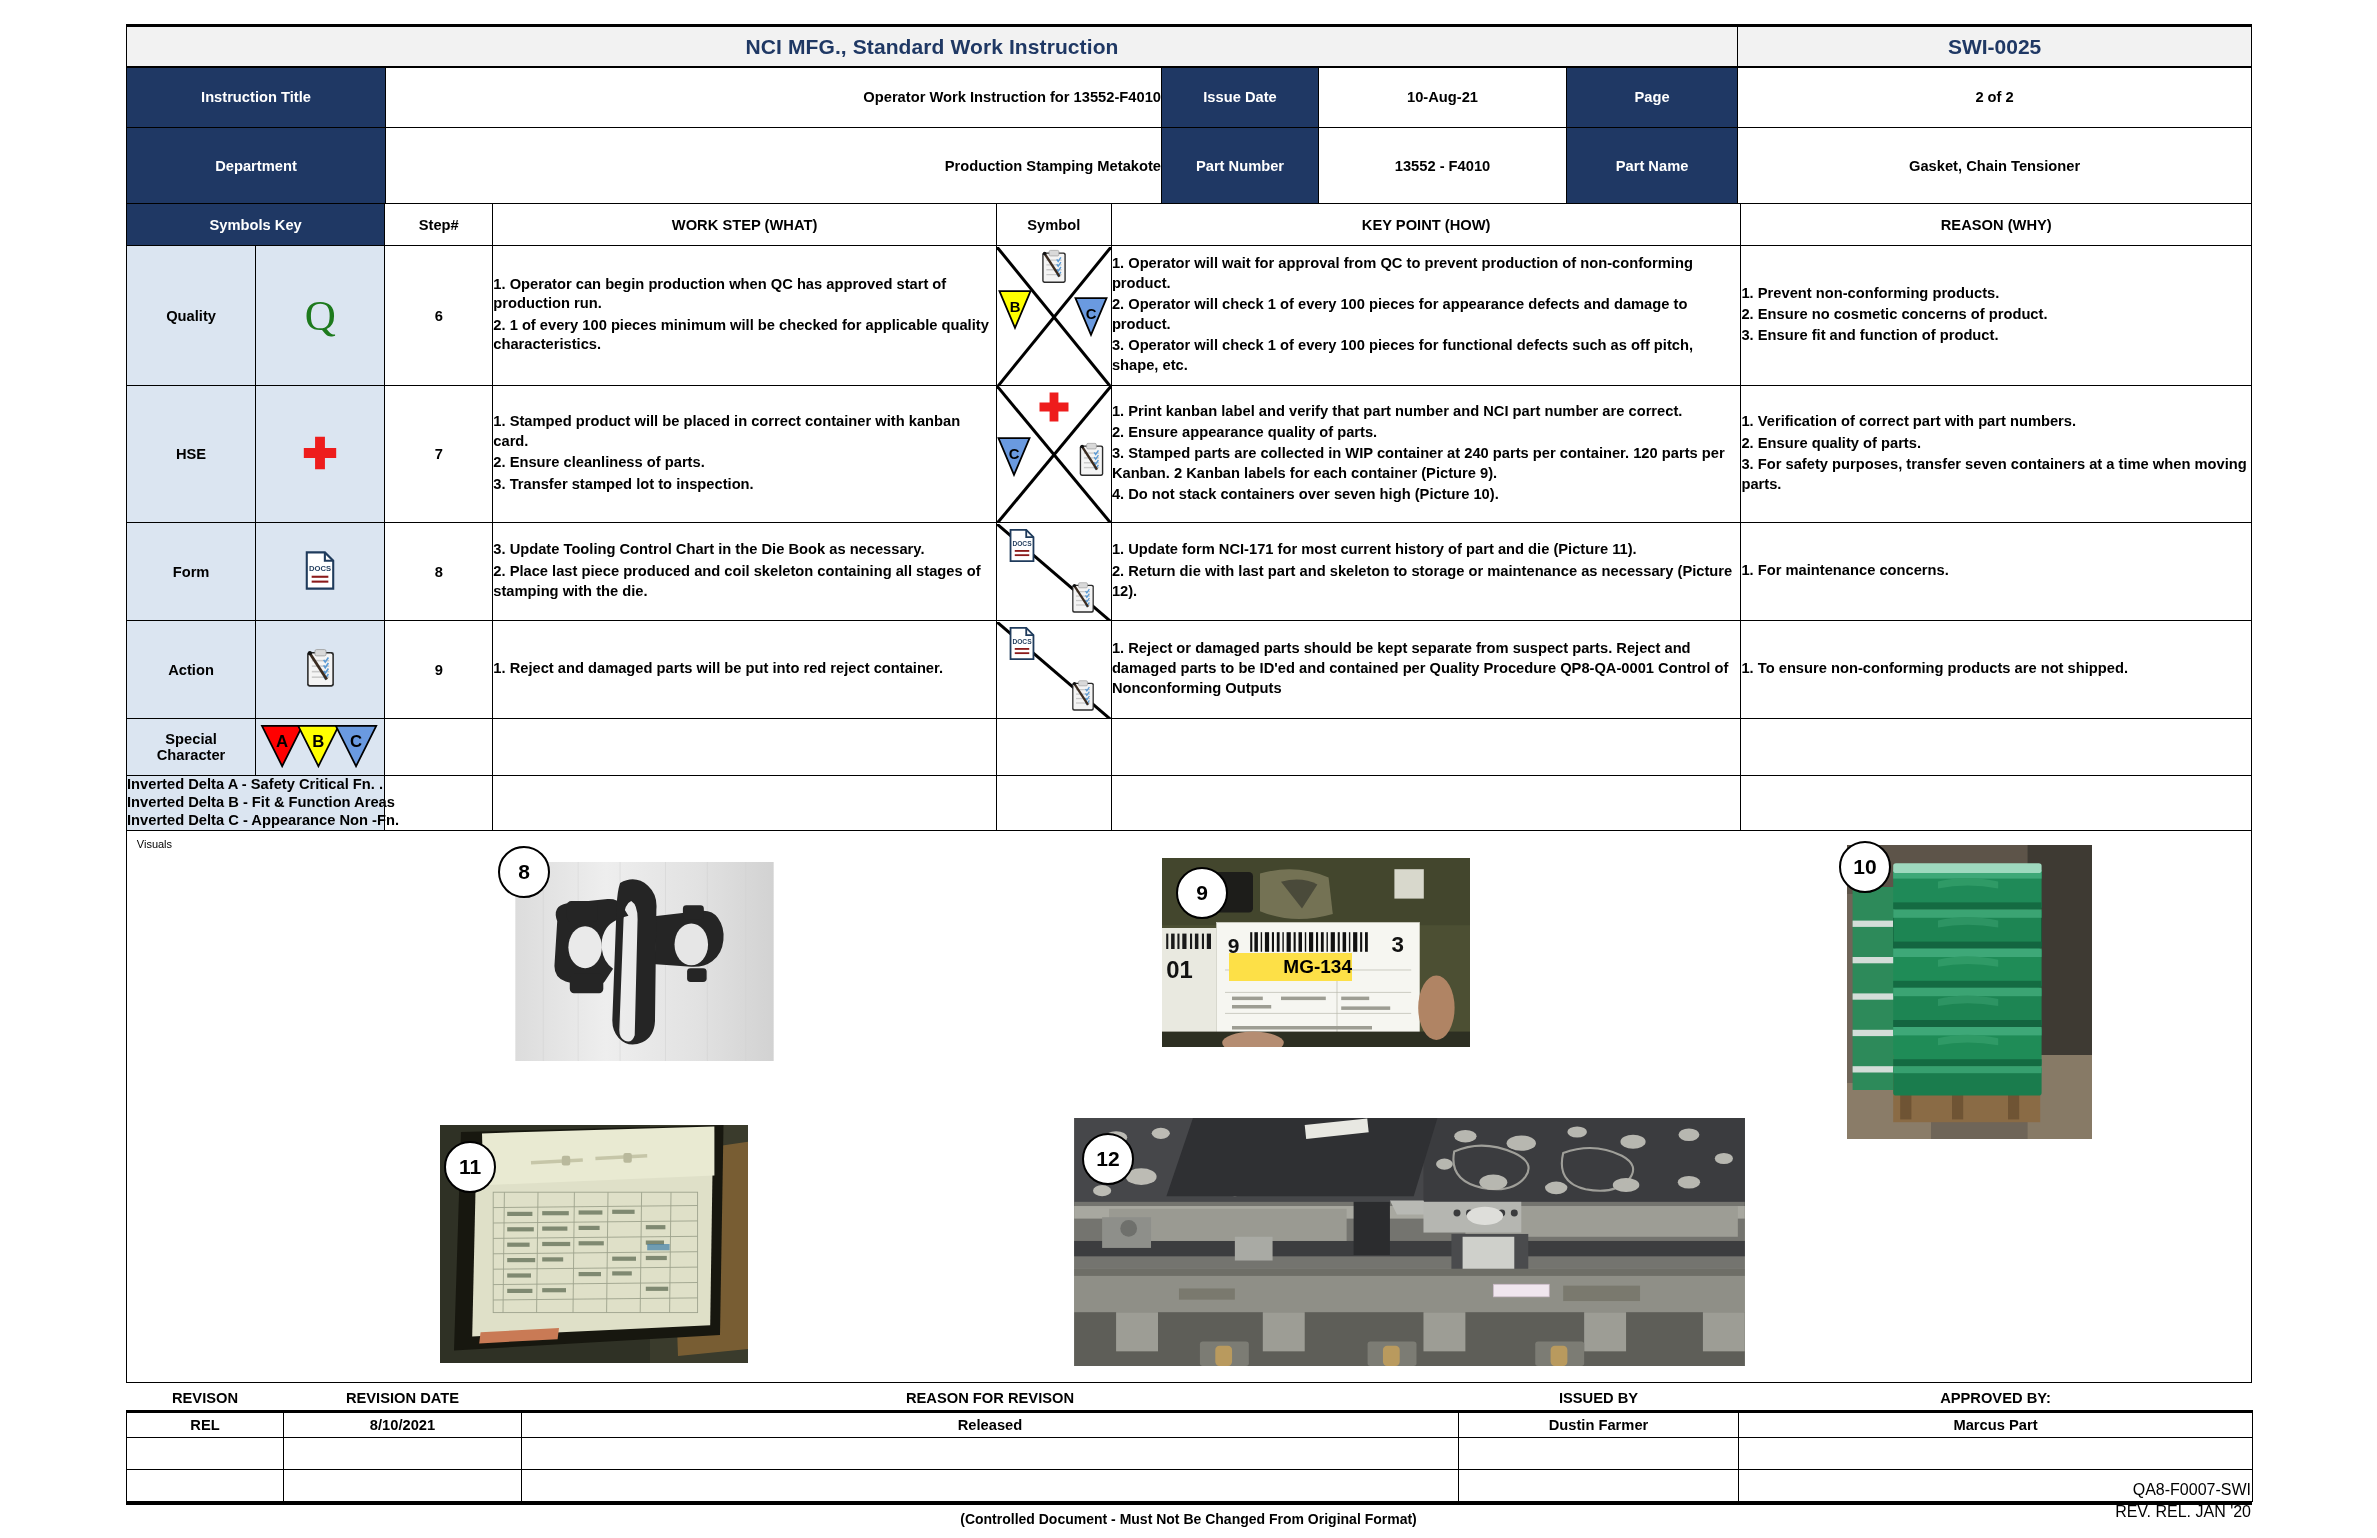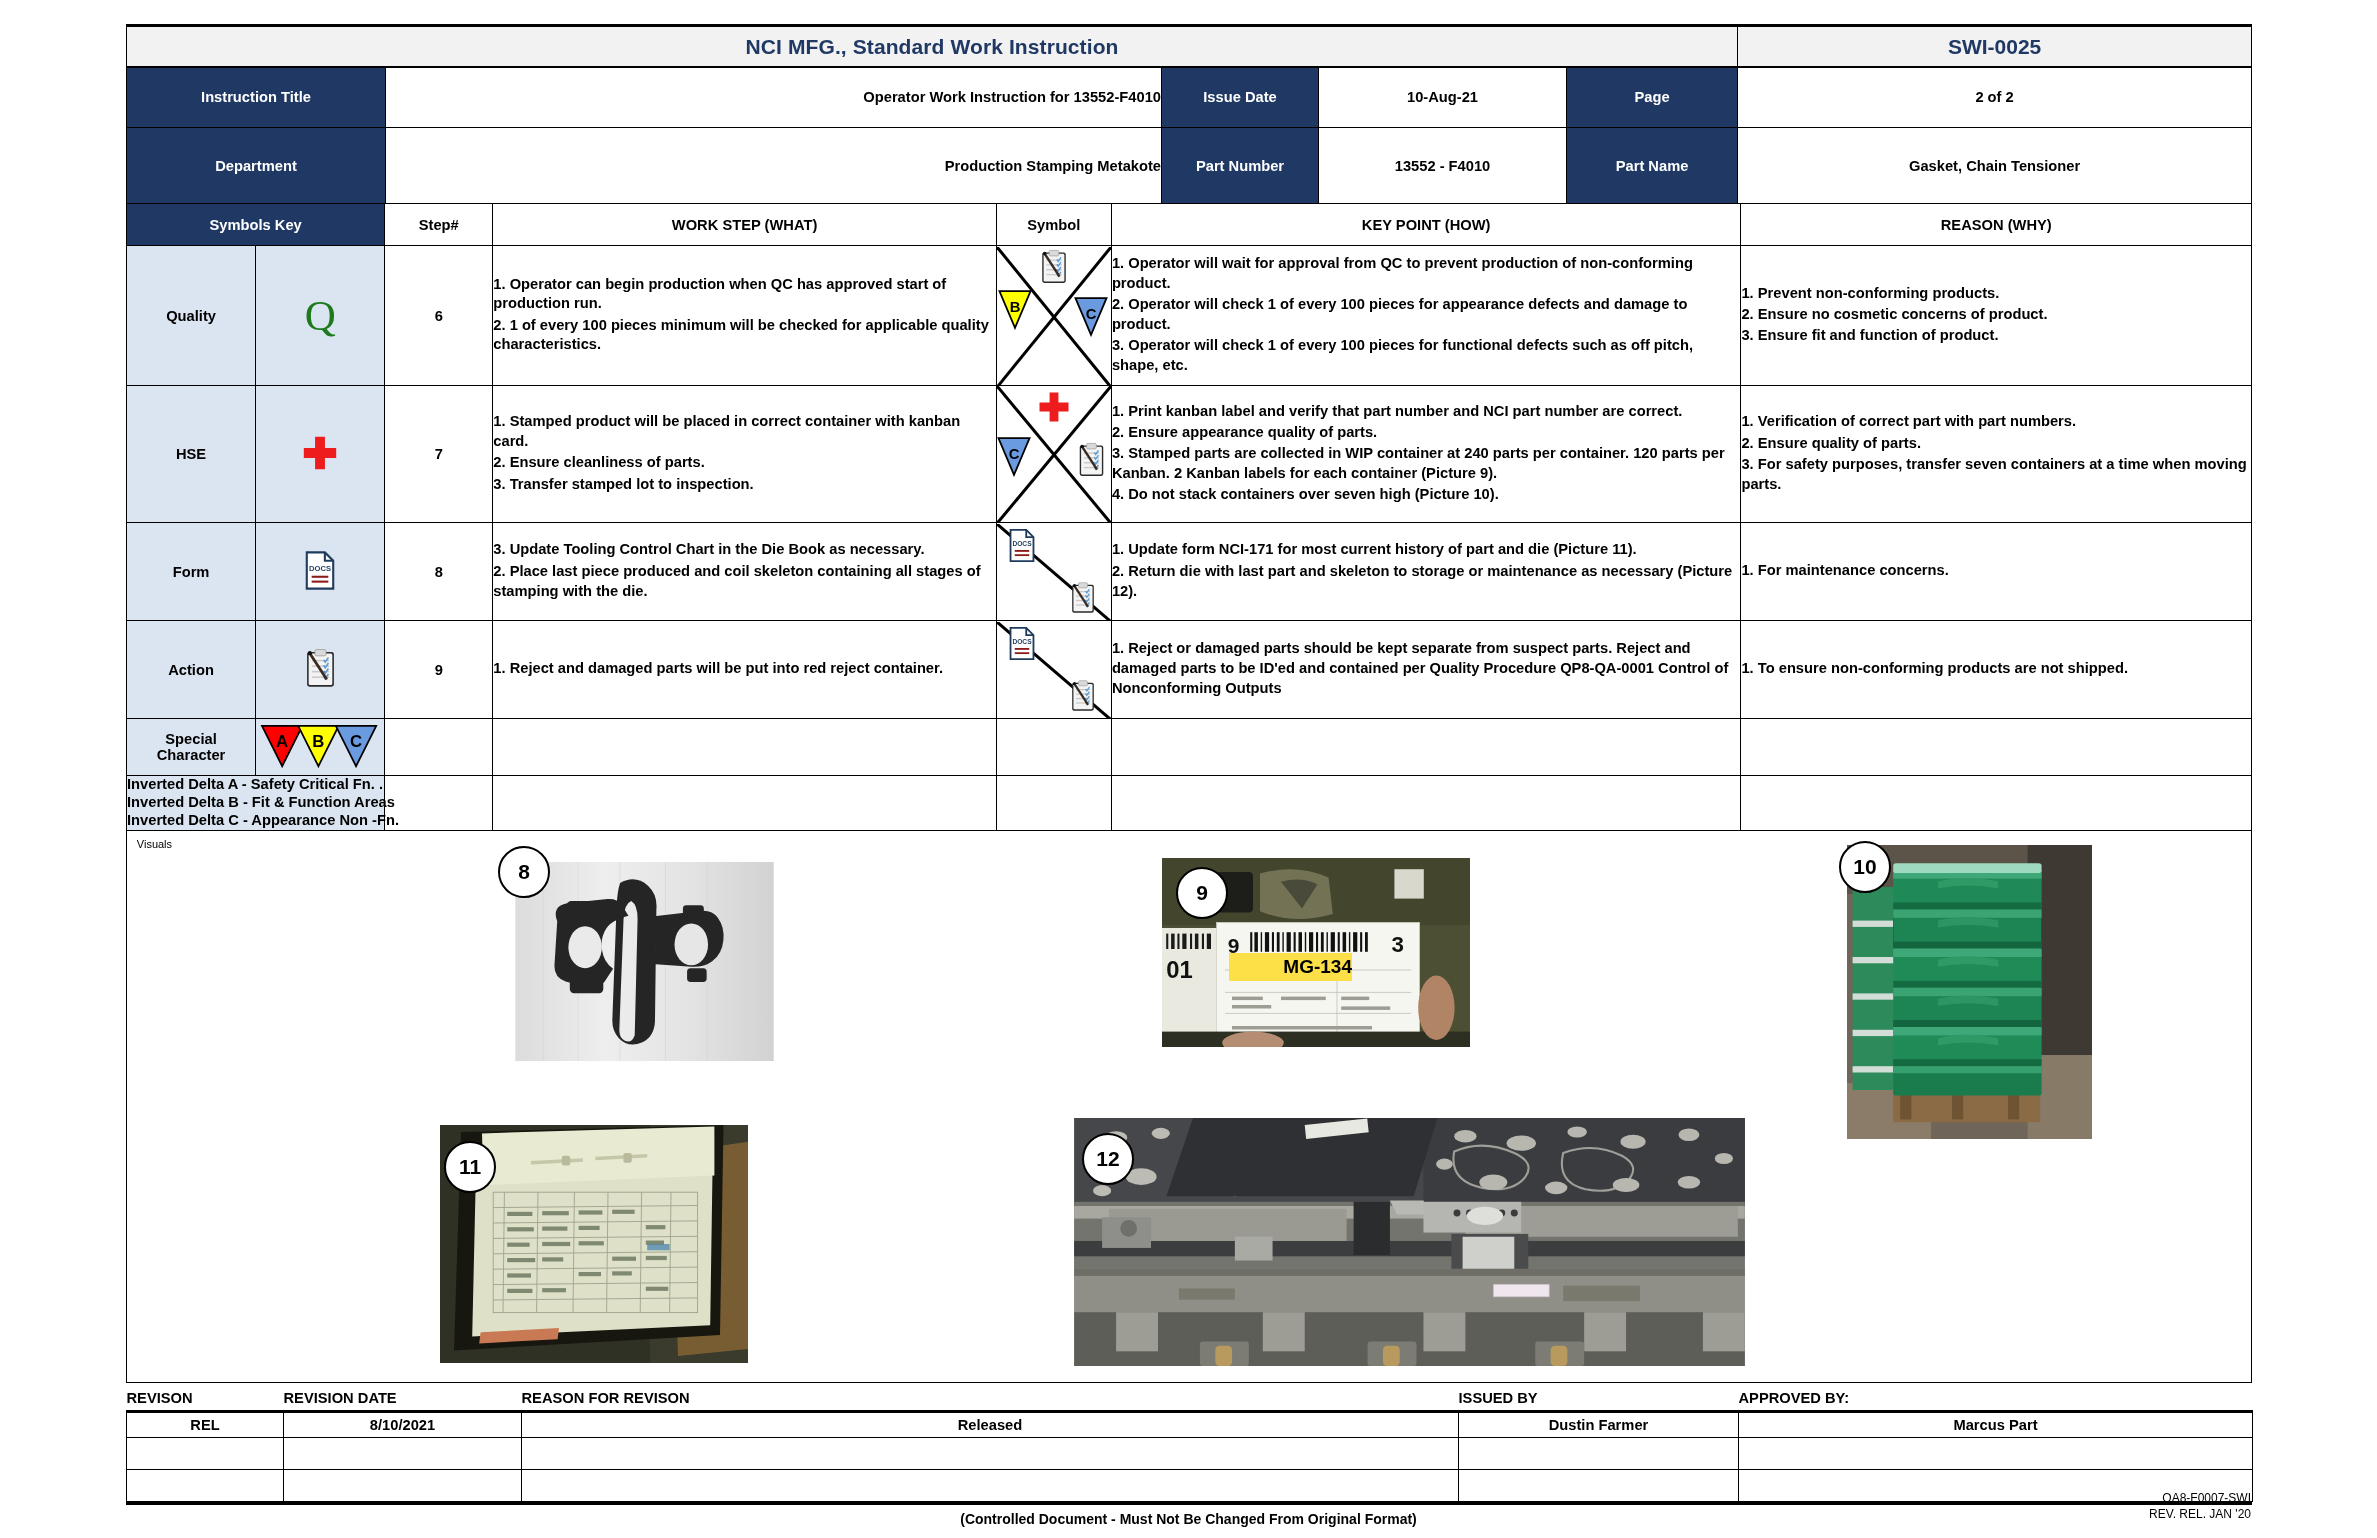--- a/index.html
+++ b/index.html
@@ -207,21 +207,21 @@
     display: flex;
     align-items: center;
     justify-content: center;
     font-weight: bold;
     font-size: 21px;
     z-index: 6;
   }
 
   
   .rev-head td {
-    text-align: left;
+    text-align: center;
     font-weight: bold;
     font-size: 15.4px;
     border: none !important;
     border-bottom: 3.5px solid #000 !important;
     background: #fff;
     height: 24px;
   }
   .rev-row td {
     text-align: center;
     font-weight: bold;
@@ -242,21 +242,21 @@
     bottom: 11.2px;
     text-align: center;
     font-weight: bold;
     font-size: 14px;
   }
   .footer-right {
     position: absolute;
     right: 126px;
     bottom: 15.4px;
     text-align: right;
-    font-size: 12px;
+    font-size: 16px;
     line-height: 1.35;
   }
 </style>
 </head>
 <body>
 
 <div class="page">
 
   <table class="doc">
     <colgroup>

